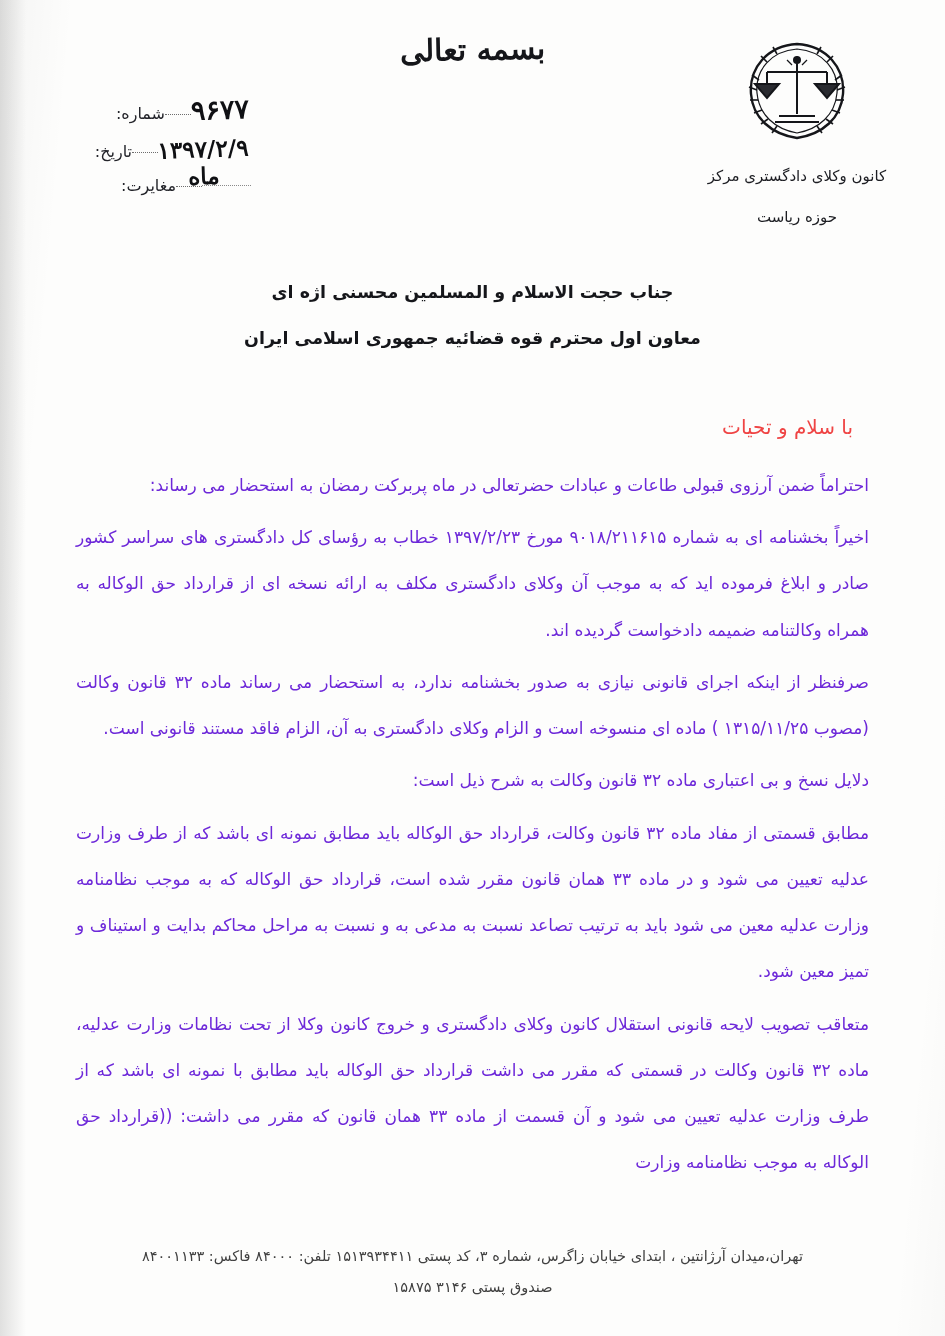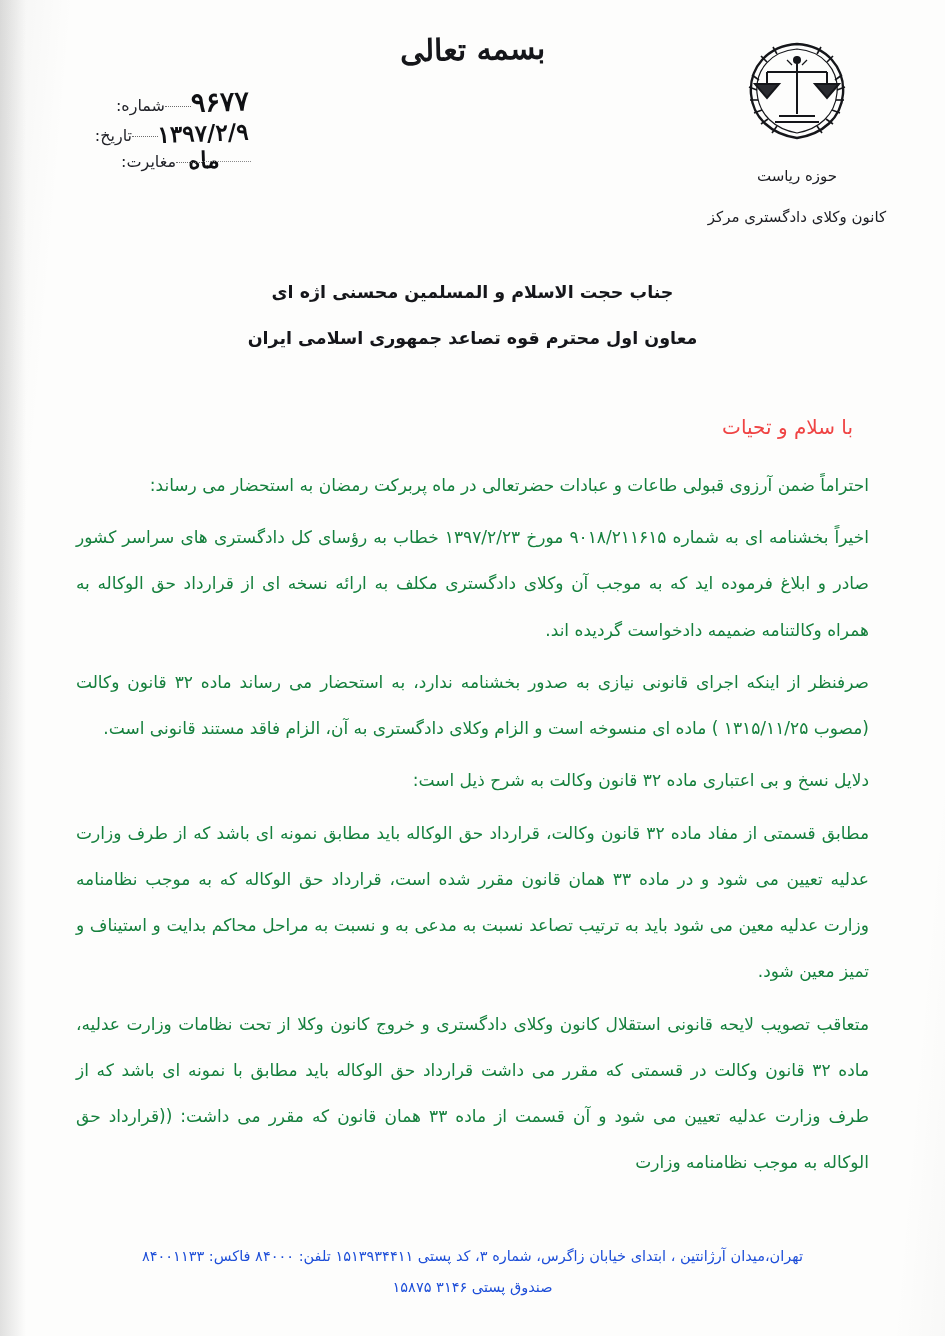--- a/index.html
+++ b/index.html
@@ -61,20 +61,21 @@
     direction: rtl;
   }
   .meta-row {
     display: flex;
     flex-direction: row-reverse;
     justify-content: flex-start;
     align-items: baseline;
     height: 33px;
     font-size: 16px;
     color: #23242a;
+    margin-top: 8px;
   }
   .meta-label {
     width: 96px;
     text-align: right;
     font-size: 16px;
     letter-spacing: 0.5px;
   }
   .meta-dots {
     flex: 0 0 auto;
     width: 26px;
@@ -150,35 +151,35 @@
   }
   .body {
     position: absolute;
     top: 462px;
     right: 76px;
     left: 76px;
     text-align: justify;
     text-align-last: right;
     font-size: 17px;
     line-height: 2.72;
-    color: #15803d;
+    color: #6d28d9;
   }
   .body p {
     margin: 0 0 6px 0;
   }
 
   
   .footer {
     position: absolute;
     bottom: 34px;
     right: 0;
     left: 0;
     text-align: center;
     font-size: 14.5px;
-    color: #1d4ed8;
+    color: #404040;
     line-height: 2.1;
   }
 </style>
 </head>
 <body>
 
 <div class="page">
   <div class="left-edge-smudge"></div>
 
   <div class="basmala">بسمه تعالی</div>
@@ -239,27 +240,27 @@
         <line x1="38" y1="92" x2="82" y2="92"></line>
       </g>
 
       <g stroke="#15161a" stroke-width="1.2">
         <line x1="60" y1="26" x2="60" y2="34"></line>
         <line x1="50" y1="30" x2="55" y2="35"></line>
         <line x1="70" y1="30" x2="65" y2="35"></line>
       </g>
       <circle cx="60" cy="30" r="4" fill="#15161a"></circle>
     </svg>
+    <div class="org-line">کانون وکلای دادگستری مرکز</div>
     <div class="org-line sub">حوزه ریاست</div>
-    <div class="org-line">کانون وکلای دادگستری مرکز</div>
   </div>
 
   <div class="addressee">
     <div>جناب حجت الاسلام و المسلمین محسنی اژه ای</div>
-    <div>معاون اول محترم قوه تصاعد جمهوری اسلامی ایران</div>
+    <div>معاون اول محترم قوه قضائیه جمهوری اسلامی ایران</div>
   </div>
 
   <div class="salutation">با سلام و تحیات</div>
 
   <div class="body">
     <p>احتراماً ضمن آرزوی قبولی طاعات و عبادات حضرتعالی در ماه پربرکت رمضان به استحضار می رساند:</p>
     <p>اخیراً بخشنامه ای به شماره ۹۰۱۸/۲۱۱۶۱۵ مورخ ۱۳۹۷/۲/۲۳ خطاب به رؤسای کل دادگستری های سراسر کشور صادر و ابلاغ فرموده اید که به موجب آن وکلای دادگستری مکلف به ارائه نسخه ای از قرارداد حق الوکاله به همراه وکالتنامه ضمیمه دادخواست گردیده اند.</p>
     <p>صرفنظر از اینکه اجرای قانونی نیازی به صدور بخشنامه ندارد، به استحضار می رساند ماده ۳۲ قانون وکالت (مصوب ۱۳۱۵/۱۱/۲۵ ) ماده ای منسوخه است و الزام وکلای دادگستری به آن، الزام فاقد مستند قانونی است.</p>
     <p>دلایل نسخ و بی اعتباری ماده ۳۲ قانون وکالت به شرح ذیل است:</p>
     <p>مطابق قسمتی از مفاد ماده ۳۲ قانون وکالت، قرارداد حق الوکاله باید مطابق نمونه ای باشد که از طرف وزارت عدلیه تعیین می شود و در ماده ۳۳ همان قانون مقرر شده است، قرارداد حق الوکاله که به موجب نظامنامه وزارت عدلیه معین می شود باید به ترتیب تصاعد نسبت به مدعی به و نسبت به مراحل محاکم بدایت و استیناف و تمیز معین شود.</p>

